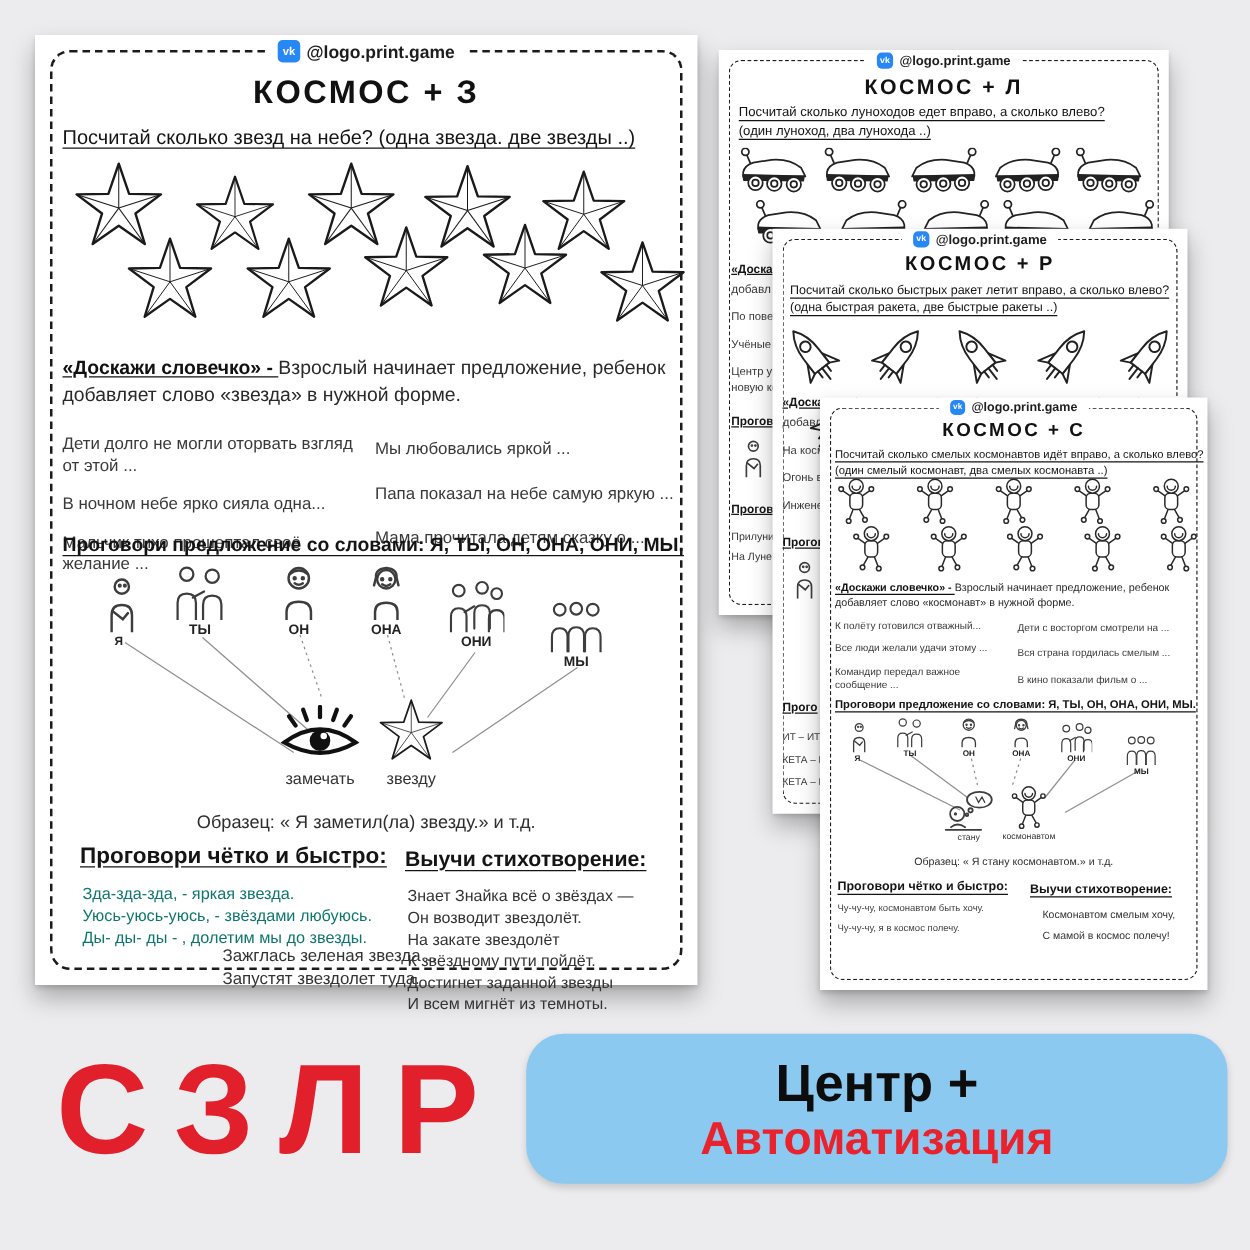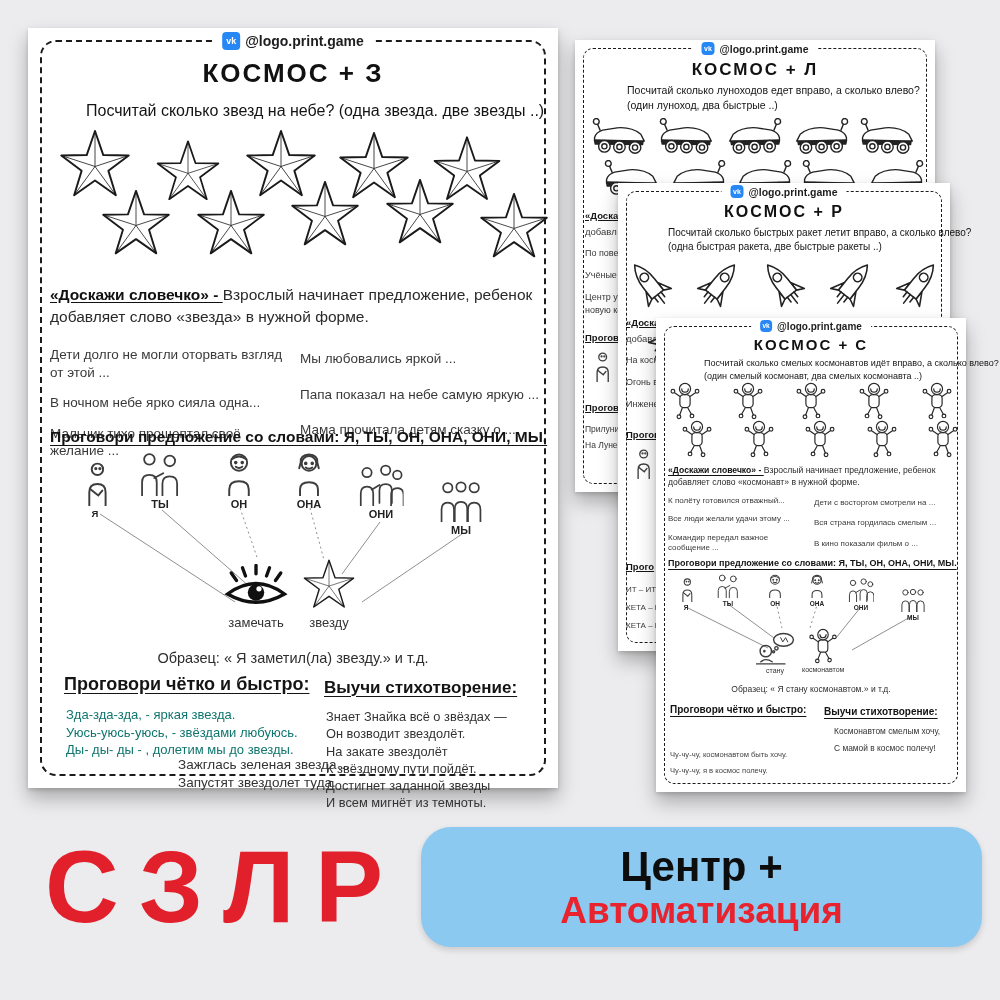--- a/index.html
+++ b/index.html
@@ -8,21 +8,21 @@
     background:#ecebed;
     font-family:"Liberation Sans","DejaVu Sans",sans-serif;
     color:#1c1c1e;
   }
   .page{position:absolute;background:#fff;box-shadow:0 10px 18px rgba(0,0,0,.28),0 2px 4px rgba(0,0,0,.15);}
   .frame{position:absolute;inset:12px;border:2.4px dashed #1b1b1b;border-radius:16px;pointer-events:none;}
   .small .frame{inset:8px;border-width:1.8px;border-radius:10px;}
   .badge{position:absolute;left:50%;transform:translateX(-50%);background:#fff;display:flex;align-items:center;gap:5px;padding:0 9px;z-index:3;font-weight:bold;color:#1d1d1f;white-space:nowrap;}
   .vk{background:#2787f5;color:#fff;border-radius:4px;display:flex;align-items:center;justify-content:center;font-weight:bold;line-height:1;}
   .ttl{position:absolute;left:0;right:0;text-align:center;font-weight:600;letter-spacing:2px;color:#111;white-space:nowrap;}
-  .task{position:absolute;text-underline-offset:3px;white-space:nowrap;color:#141414;margin-left:36px;}
+  .task{position:absolute;text-decoration:underline;text-underline-offset:3px;white-space:nowrap;color:#141414;}
   .icon-row{position:absolute;display:flex;justify-content:space-between;align-items:flex-start;}
   .icon-row svg{flex:0 0 auto;}
   .para{position:absolute;color:#2a2a2a;}
   .para b{text-decoration:underline;text-underline-offset:2px;color:#111;}
   .col{position:absolute;color:#3a3a3a;}
   .col div{margin-bottom:13px;line-height:1.3;}
   .headline{position:absolute;text-decoration:underline;text-underline-offset:3px;font-weight:600;color:#141414;white-space:nowrap;}
   .plabel{font-weight:bold;color:#222;text-align:center;margin-top:2px;}
   .pp{position:absolute;display:flex;flex-direction:column;align-items:center;}
   .dlines{position:absolute;left:0;top:0;}
@@ -95,21 +95,21 @@
   .s-colL{left:12px;top:178px;width:138px;font-size:8px;}
   .s-colL div{margin-bottom:8px;}
   .s-colR{left:158px;top:180px;width:142px;font-size:8px;}
   .s-colR div{margin-bottom:10px;}
   .s-prh{left:12px;top:240px;font-size:9px;}
   .s-diagram{position:absolute;left:8px;top:256px;width:292px;height:112px;}
   .s-diagram .plabel{font-size:6.5px;}
   .s-diagram .biglabel{font-size:7px;font-weight:normal;color:#333;margin-top:1px;}
   .s-sample{left:0;right:0;top:366px;font-size:8.5px;}
   .s-drillh{left:14px;top:386px;font-size:10px;}
-  .s-drill{position:absolute;left:14px;top:404px;font-size:7.6px;color:#444;margin-top:28px;}
+  .s-drill{position:absolute;left:14px;top:404px;font-size:7.6px;color:#444;}
   .s-drill div{margin-bottom:7px;}
   .s-poemh{left:168px;top:388px;font-size:10px;}
   .s-poem{position:absolute;left:178px;top:408px;font-size:8.4px;color:#333;}
   .s-poem div{margin-bottom:7px;}
 
   
   .letters{position:absolute;left:45px;top:836px;width:338px;display:flex;justify-content:space-between;font-size:102px;line-height:1;font-weight:bold;color:#e2202c;}
   .card{position:absolute;left:421px;top:827px;width:561px;height:120px;background:#8cc9f0;border-radius:30px;display:flex;flex-direction:column;align-items:center;justify-content:center;box-shadow:0 3px 6px rgba(0,0,0,.15);}
   .card .t1{font-size:42px;font-weight:bold;color:#0d0d0d;line-height:1.15;}
   .card .t2{font-size:37px;font-weight:bold;color:#e8232d;line-height:1.1;}
@@ -398,21 +398,21 @@
 </div>
 
 <div class="page small pl">
   <div class="frame"></div>
   <div class="badge">
     <span class="vk">vk</span>
     <span>@logo.print.game</span>
   </div>
   <div class="ttl">КОСМОС + Л</div>
   <div class="task task1">Посчитай сколько луноходов едет вправо, а сколько влево?</div>
-  <div class="task task2">(один луноход, два быстрые  ..)</div>
+  <div class="task task2">(один луноход, два лунохода  ..)</div>
   <div class="icon-row l-rowA">
       <svg width="58" height="37" viewBox="0 0 100 64" style="transform: scaleX(-1);">
         <use href="#sym-rover"></use>
       </svg>
       <svg width="58" height="37" viewBox="0 0 100 64" style="transform: scaleX(-1);">
         <use href="#sym-rover"></use>
       </svg>
       <svg width="58" height="37" viewBox="0 0 100 64">
         <use href="#sym-rover"></use>
       </svg>

